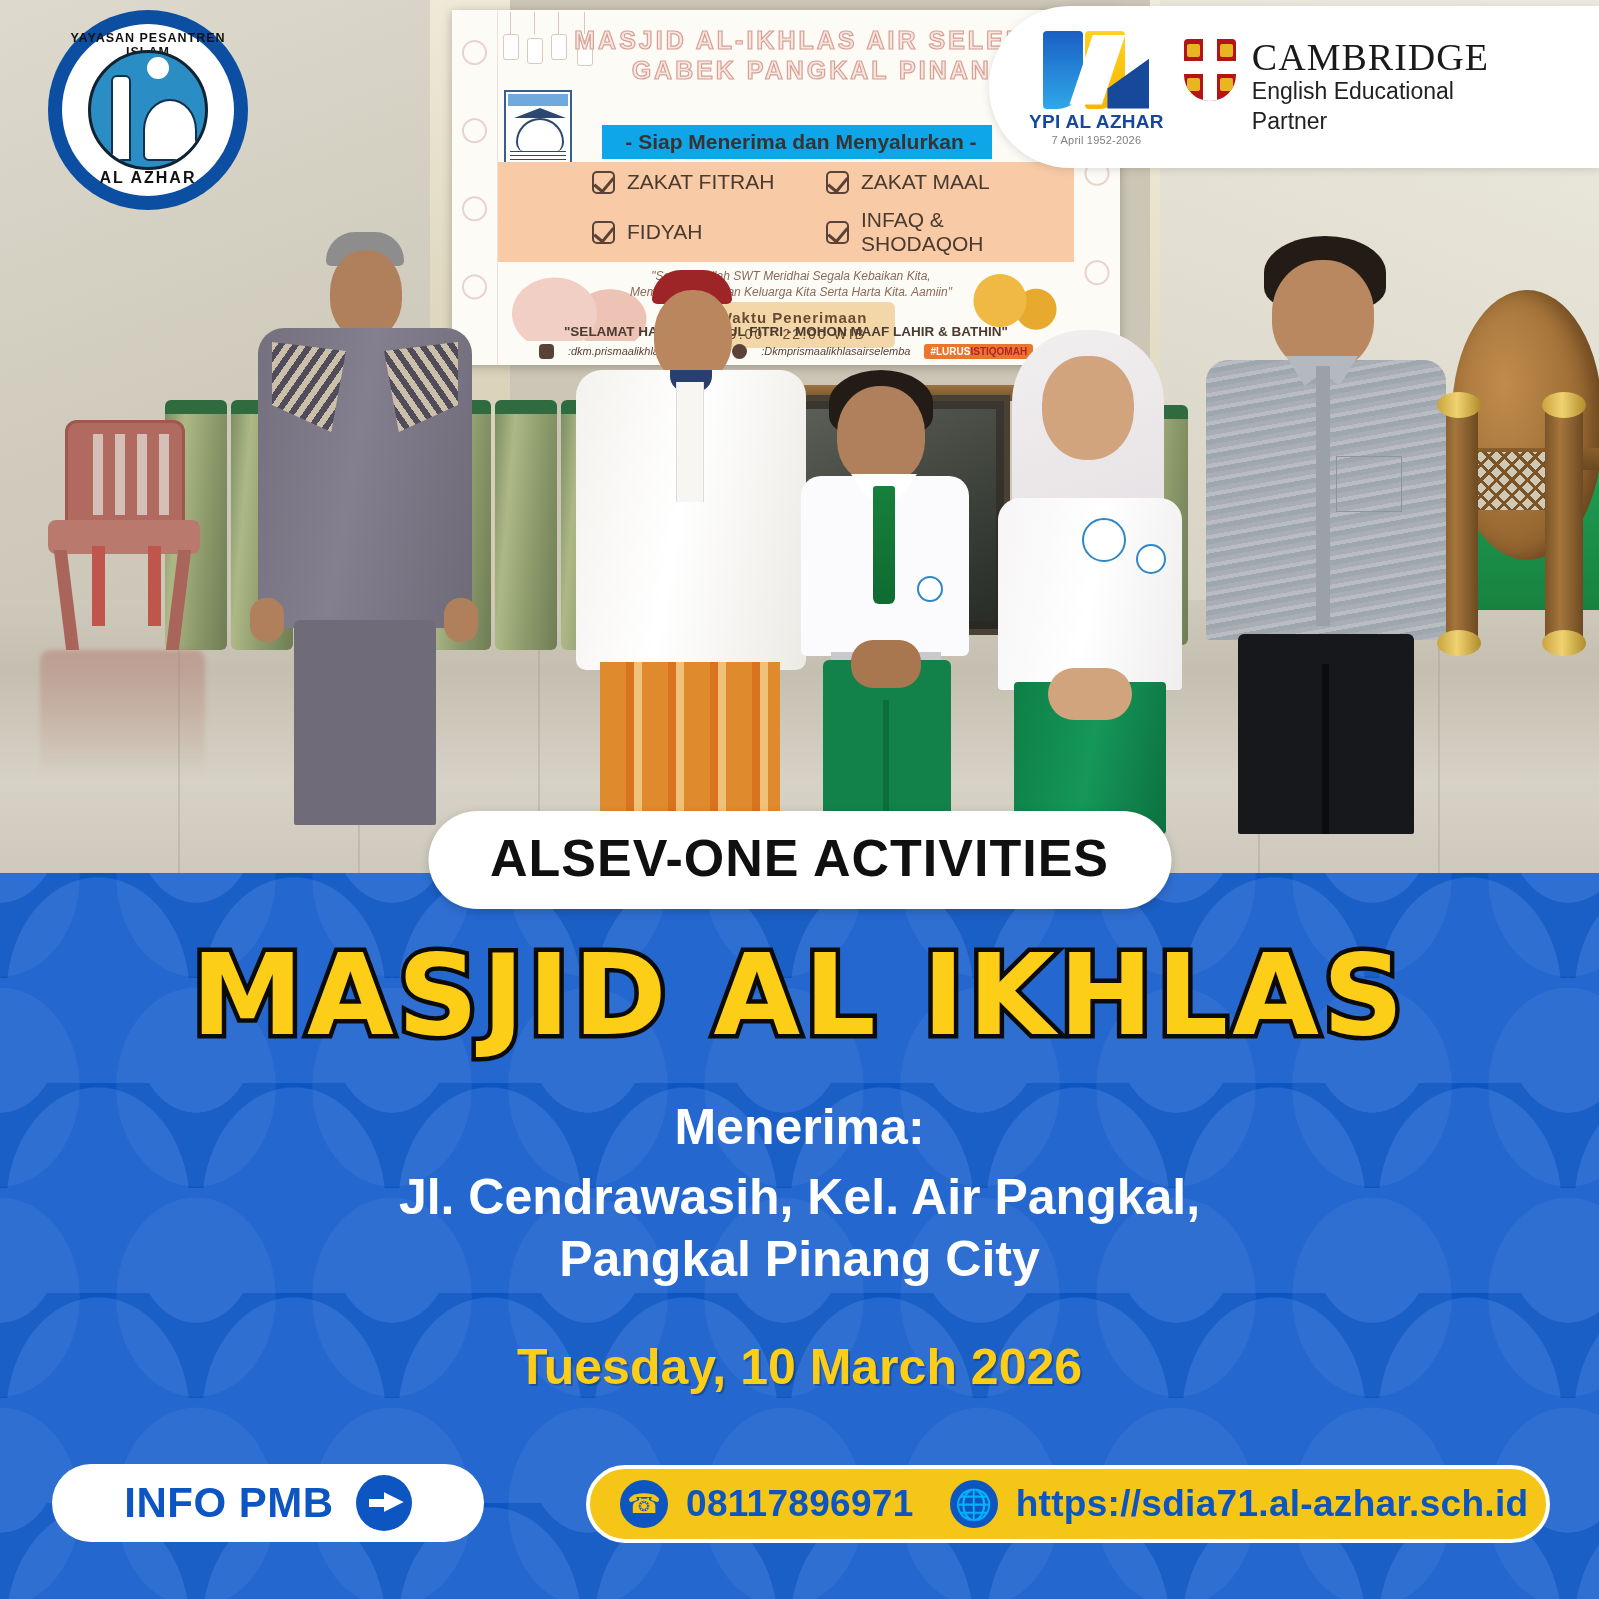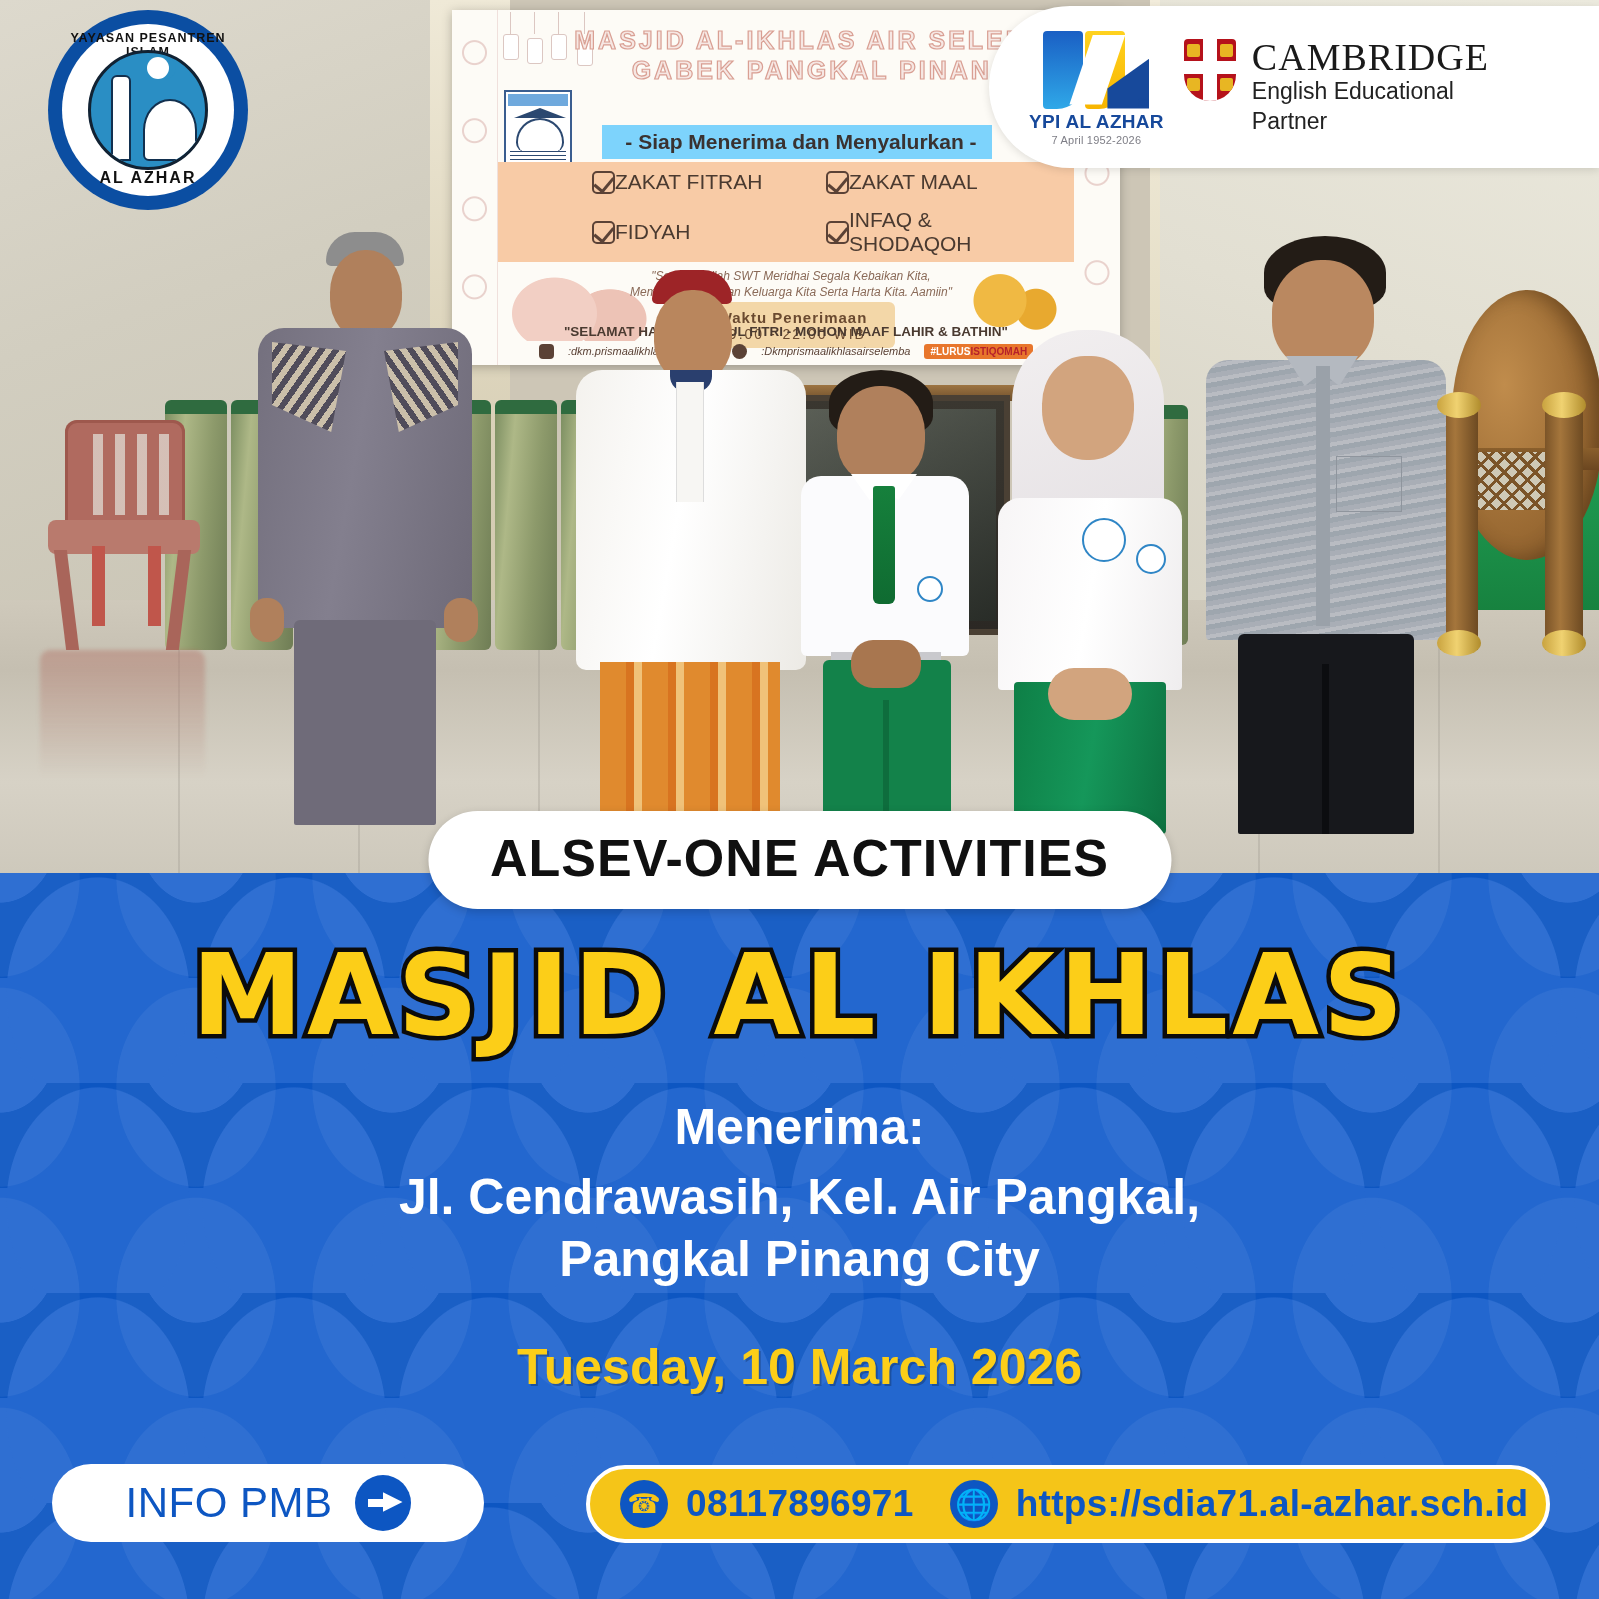--- a/index.html
+++ b/index.html
@@ -112,27 +112,27 @@
   .bn-logo { position:absolute; left:52px; top:80px; width:68px; height:78px;
     background:#fff; border:2px solid #3a5d8f; }
   .bn-logo .roof { position:absolute; left:8px; top:16px; width:52px; height:10px;
     background:#2b4870; clip-path: polygon(0 100%, 50% 0, 100% 100%); }
   .bn-logo .body { position:absolute; left:10px; top:26px; width:48px; height:34px;
     border:2px solid #2b4870; border-bottom:none; }
   .bn-logo .txt { position:absolute; left:4px; bottom:3px; right:4px; height:12px;
     background: repeating-linear-gradient(180deg,#2b4870 0 1px, transparent 1px 4px); }
   .bn-logo .sky { position:absolute; left:2px; top:2px; right:2px; height:12px; background:#6fa9dd;}
   .bn-strip { position:absolute; left:150px; top:115px; width:390px; height:34px;
-    background:#7dd3fc; display:flex; align-items:center; justify-content:center;
+    background:#0ea5e9; display:flex; align-items:center; justify-content:center;
     font-size:21px; font-weight:700; color:#3a3230;padding-left:8px; }
   .bn-peach { position:absolute; left:46px; top:152px; right:46px; height:100px;
     background:#f8cba6; }
   .bn-items { position:absolute; left:140px; top:160px; right:60px;
     display:grid; grid-template-columns:1fr 1fr; row-gap:14px; }
-  .bn-item { display:flex; align-items:center; color:#4a3a30; font-size:21px; }
+  .bn-item { display:flex; align-items:center; gap:12px; color:#4a3a30; font-size:21px; }
   .bn-check { width:23px; height:23px; border:2.4px solid #5b4236; border-radius:5px;
     position:relative; flex:0 0 auto; }
   .bn-check::after { content:""; position:absolute; left:4px; top:0px; width:9px; height:16px;
     border-right:3px solid #5b4236; border-bottom:3px solid #5b4236; transform:rotate(40deg); }
   .bn-dua { position:absolute; left:120px; top:258px; right:110px; text-align:center;
     font-size:12px; font-style:italic; color:#8a6a58; line-height:1.35; }
   .bn-time { position:absolute; left:238px; top:292px; width:205px; height:46px;
     background:#f3d7a8; border-radius:6px; display:flex; flex-direction:column;
     align-items:center; justify-content:center; color:#6a4a30; }
   .bn-time .a{font-size:15px;font-weight:700;letter-spacing:1px;}
@@ -329,21 +329,21 @@
     font-size:50px; font-weight:700; color:#fff; }
   .loc-l2 { position:absolute; left:0; right:0; top:1230px; text-align:center;
     font-size:50px; font-weight:700; color:#fff; }
   .date { position:absolute; left:0; right:0; top:1338px; text-align:center;
     font-size:50px; font-weight:800; color:#FCCE18; text-shadow:2px 2px 0 rgba(0,0,0,.22); }
 
   
   .info-pmb { position:absolute; left:52px; top:1464px; width:432px; height:78px;
     background:#fff; border-radius:44px; display:flex; align-items:center;
     justify-content:center; gap:22px; }
-  .info-pmb .lbl{font-size:42px;font-weight:400;color:#0d56c2;letter-spacing:.5px;text-align:right;}
+  .info-pmb .lbl{font-size:42px;font-weight:700;color:#0d56c2;letter-spacing:.5px;text-align:right;}
   .arrow-btn { width:56px; height:56px; border-radius:50%; background:#0d56c2;
     position:relative; flex:0 0 auto; }
   .arrow-btn::before{content:"";position:absolute;left:13px;top:24px;width:22px;height:8px;background:#fff;}
   .arrow-btn::after{content:"";position:absolute;left:28px;top:17px;width:20px;height:20px;
     background:#fff;clip-path:polygon(0 0,100% 50%,0 100%);}
 
   .contact { position:absolute; left:586px; top:1465px; width:964px; height:78px;
     background:#F5C518; border:4px solid #fff; border-radius:44px;
     display:flex; align-items:center; gap:18px; padding:0 30px; }
   .c-ic { width:48px; height:48px; border-radius:50%; background:#0d56c2; position:relative; flex:0 0 auto; }

